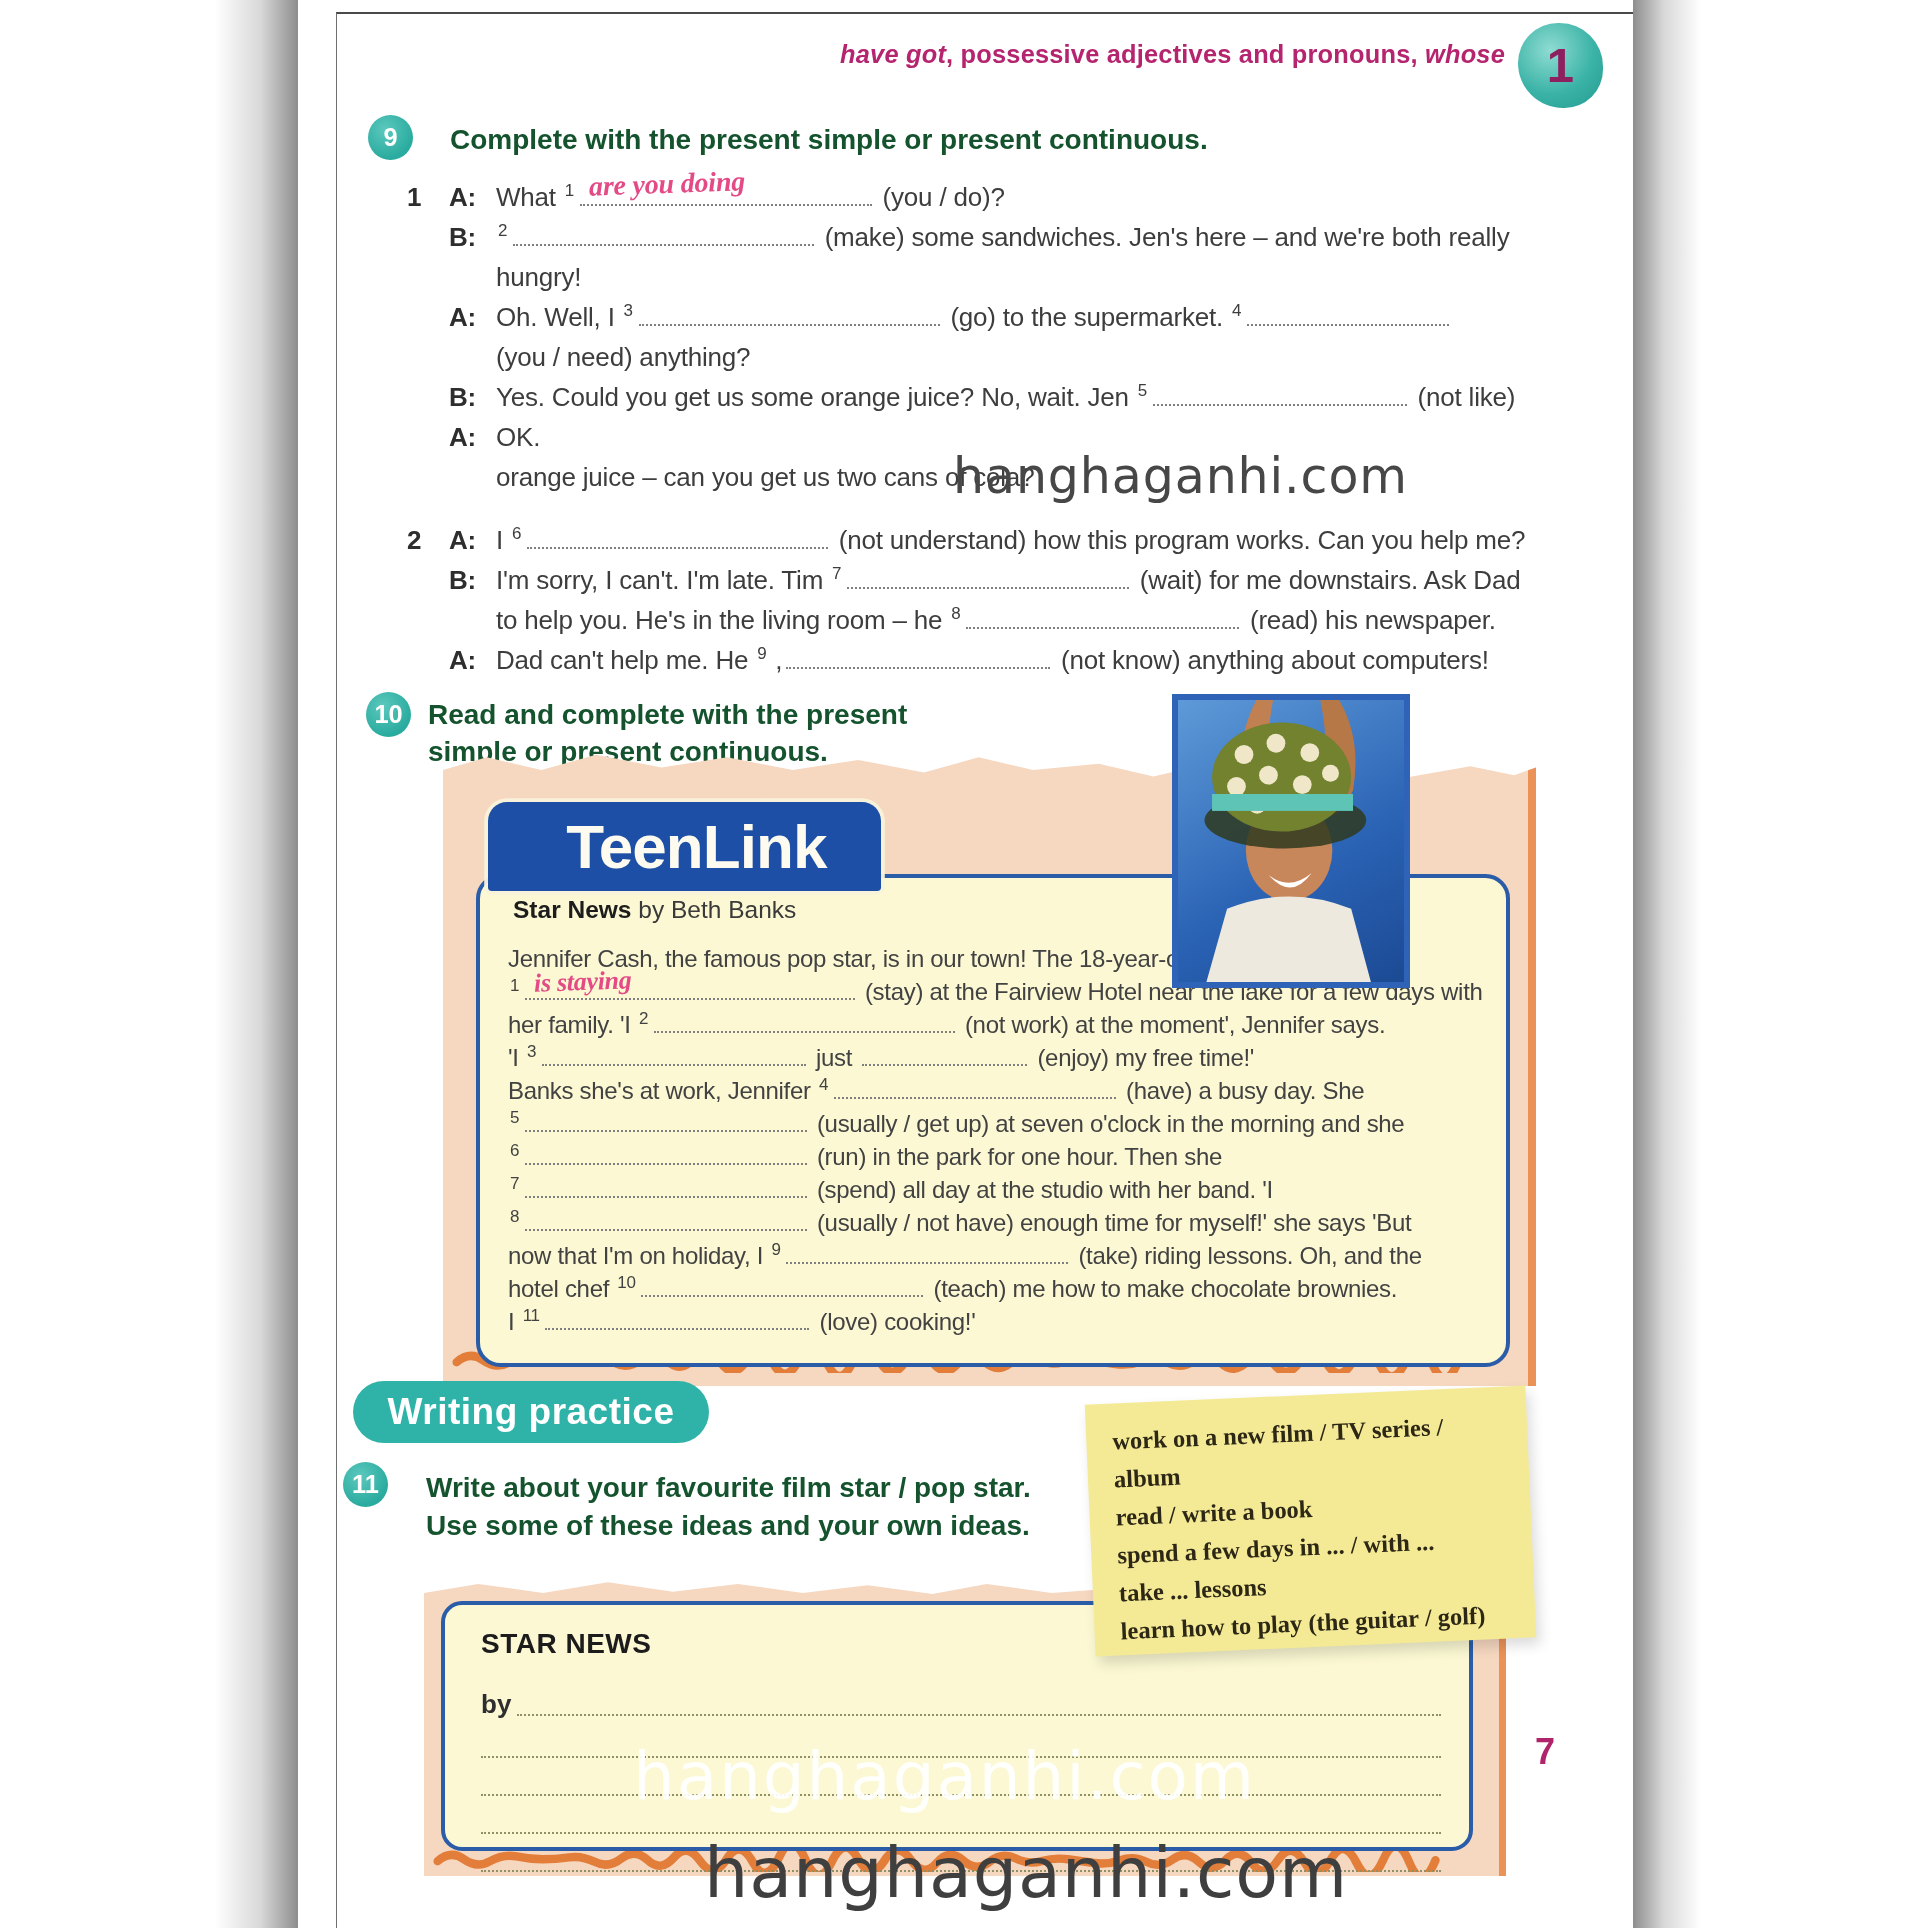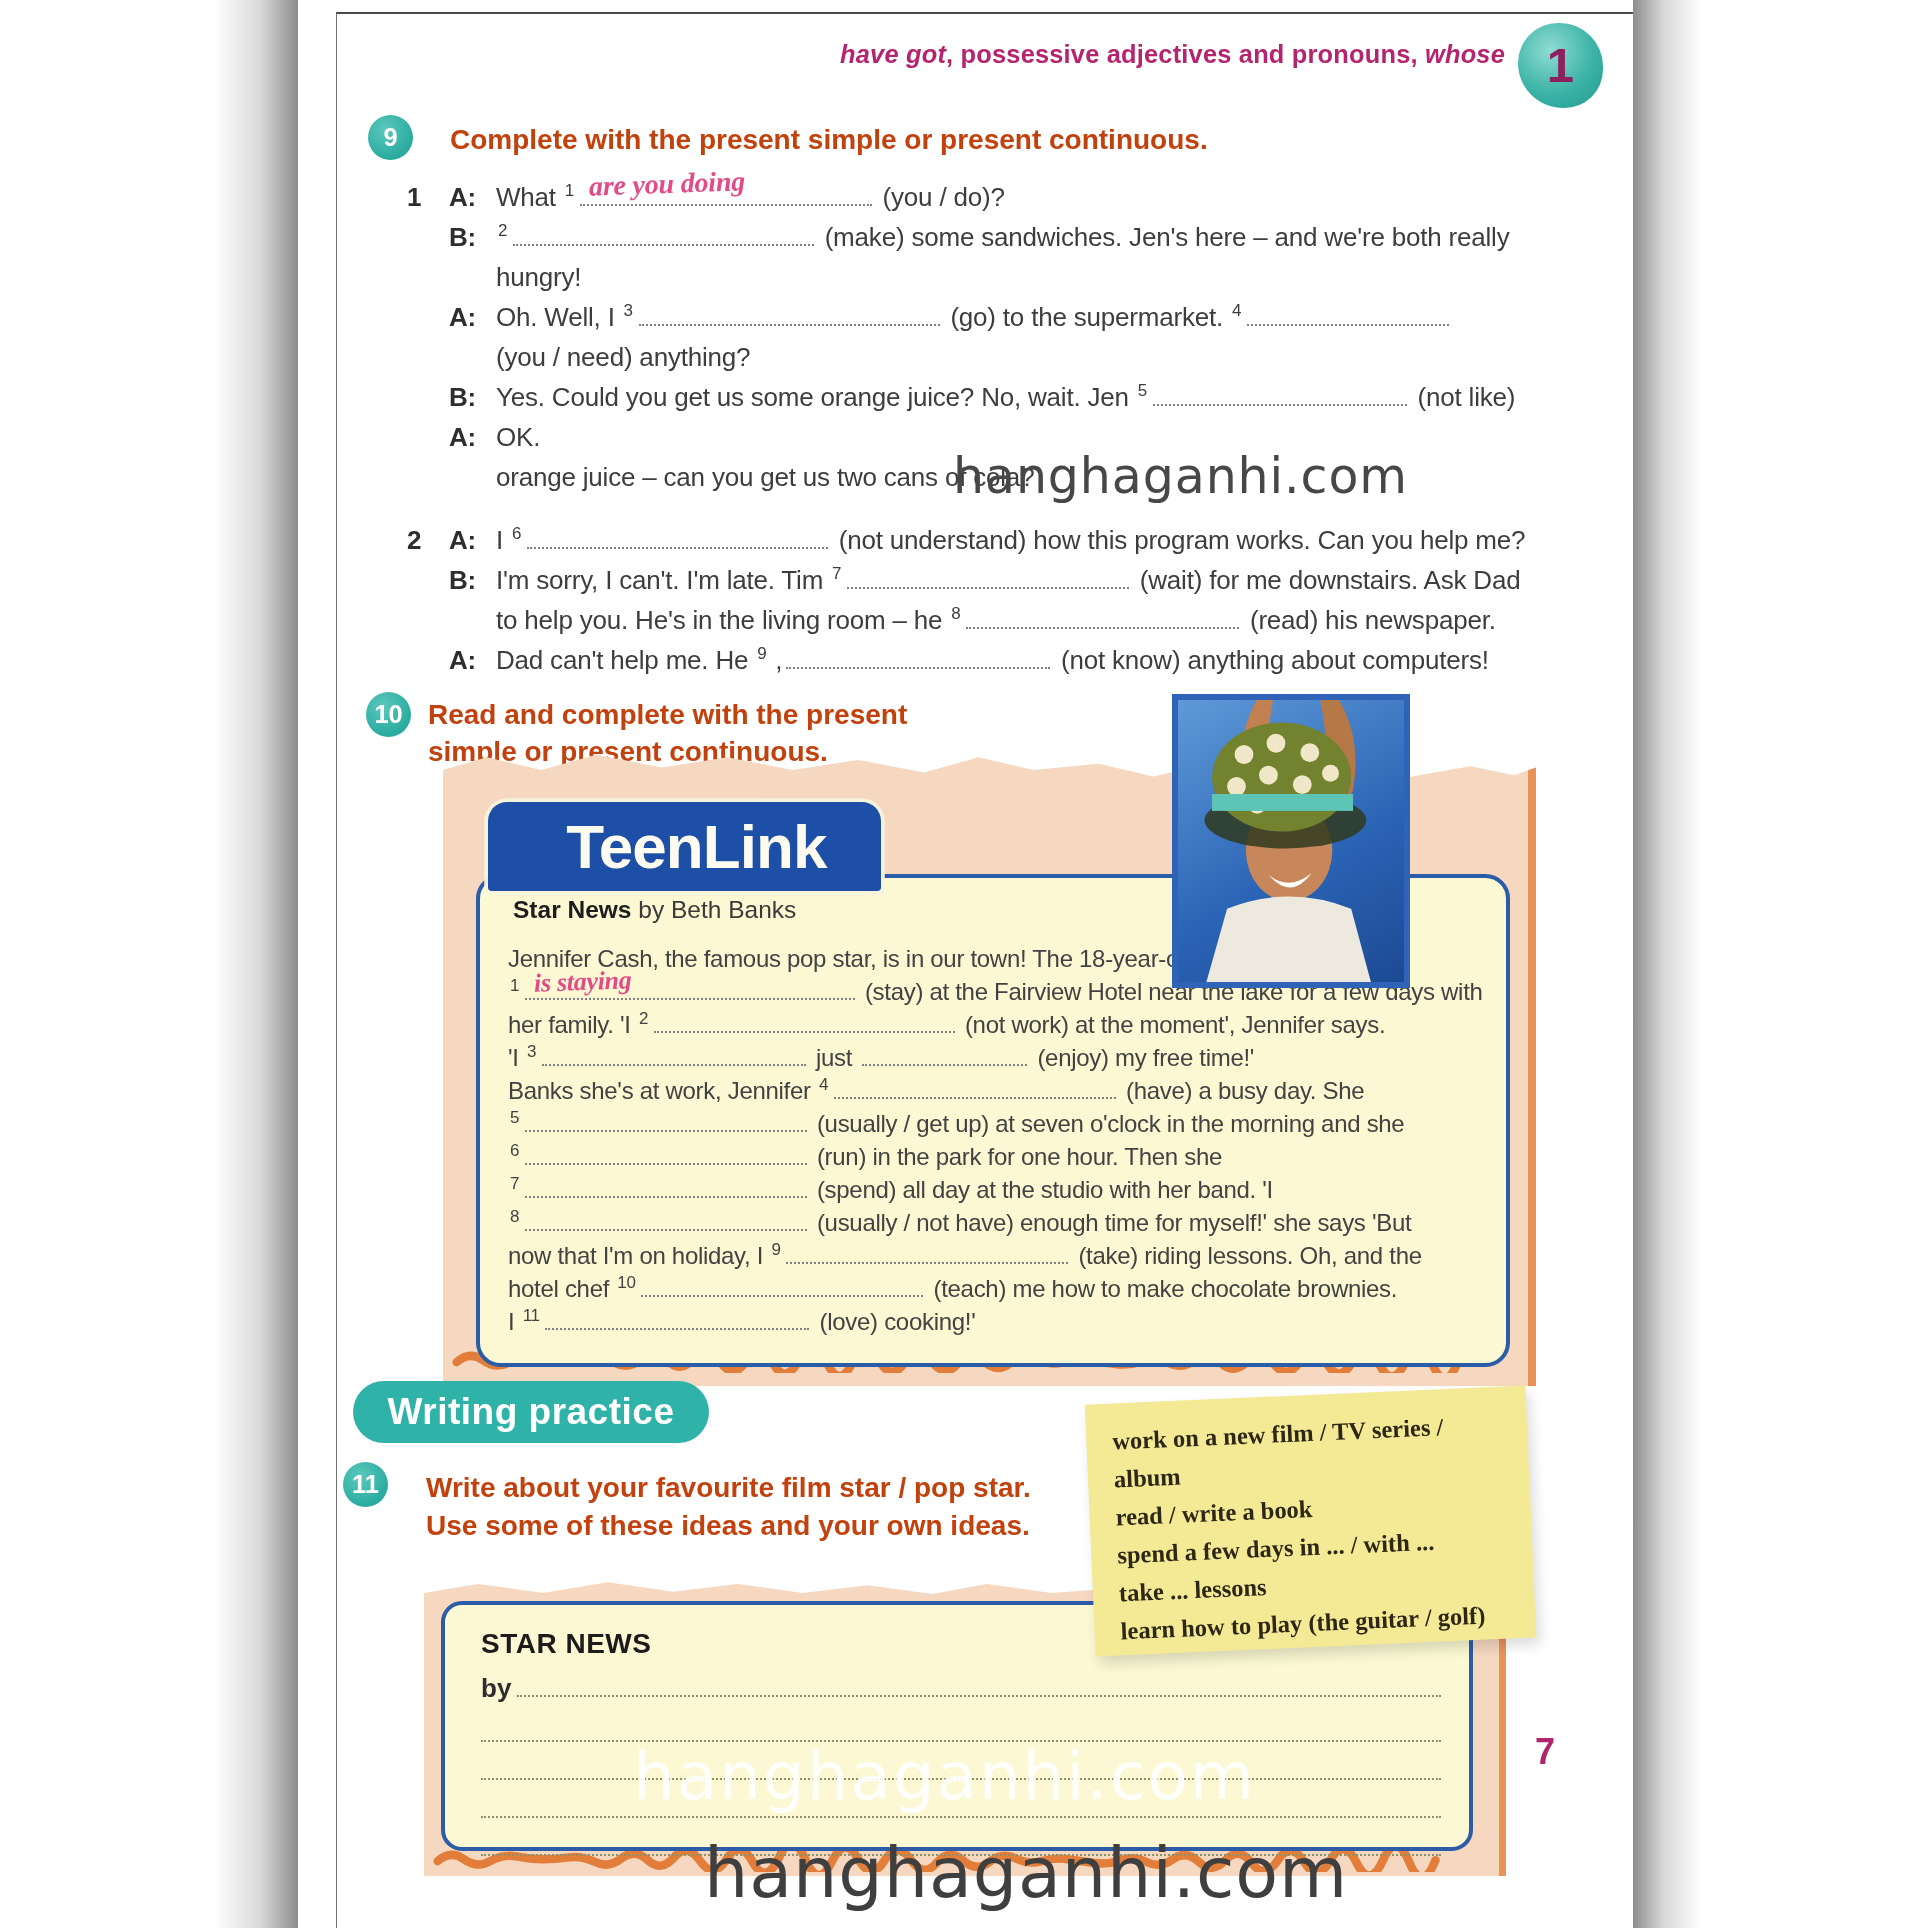--- a/index.html
+++ b/index.html
@@ -27,21 +27,21 @@
     background:radial-gradient(circle at 38% 32%,#8fdcd2 0%,#3cb3a7 55%,#239a90 100%);
     border-radius:48% 52% 46% 54%;
     display:flex;align-items:center;justify-content:center;
     font-size:49px;font-weight:bold;color:#8e2060;}
 
   
   .num-badge{width:45px;height:45px;border-radius:50%;
     background:radial-gradient(circle at 38% 32%,#5cc8bd 0%,#2aab9f 70%);
     display:flex;align-items:center;justify-content:center;
     color:#ffffff;font-size:25.4px;font-weight:bold;}
-  .ex-title{font-size:28px;font-weight:bold;color:#c2410c;white-space:pre-line;line-height:37px;}
+  .ex-title{font-size:28px;font-weight:bold;color:#14532d;white-space:pre-line;line-height:37px;}
 
   
   .dialogues{left:407px;top:177px;width:1215px;}
   .dlg-block{margin-bottom:22.6px;}
   .dlg-row{white-space:nowrap;line-height:40px;min-height:40px;font-size:26px;letter-spacing:-0.2px;}
   .dlg-num{display:inline-block;width:42px;font-weight:bold;color:#2e2e2e;}
   .dlg-sp{display:inline-block;width:47px;font-weight:bold;color:#2e2e2e;}
   sup.sup{font-size:17px;line-height:0;margin:0 1.9px;}
   .blank{display:inline-block;border-bottom:2.8px dotted #7f7f7f;height:22.6px;margin:0 3.8px;position:relative;}
   .hand{position:absolute;left:9.4px;bottom:0;color:#e34a86;
@@ -92,21 +92,21 @@
     transform:rotate(-2.5deg);z-index:6;box-shadow:3.8px 7.5px 13px rgba(0,0,0,.14);
     padding:19px 13px 0 26px;box-sizing:border-box;}
   .idea-line{font-family:"Liberation Serif", serif;font-weight:bold;font-size:24.5px;
     line-height:38px;color:#2d2715;white-space:nowrap;}
 
   
   .form-card{left:441px;top:1601px;width:1032px;height:250px;background:#fbf8d3;
     border:4.7px solid #2a5ca8;border-radius:21px;z-index:3;
     padding:22.6px 28px 0 36px;box-sizing:border-box;}
   .form-title{font-size:28px;font-weight:bold;color:#1c1c1c;letter-spacing:0.5px;}
-  .form-by-row{display:flex;align-items:flex-start;margin-top:13px;}
+  .form-by-row{display:flex;align-items:center;margin-top:29px;}
   .form-by{font-size:26px;font-weight:bold;color:#2e2e2e;margin-right:5.6px;}
   .form-by-line{flex:1;border-bottom:2.8px dotted #8e9166;height:22.6px;}
   .form-dotted-line{border-bottom:2.8px dotted #8e9166;height:36px;}
 
   .page-number{left:1535px;top:1731px;font-size:36px;font-weight:bold;color:#b0246c;}
 </style>
 </head>
 <body>
 
 <div class="abs page-outline"></div>

